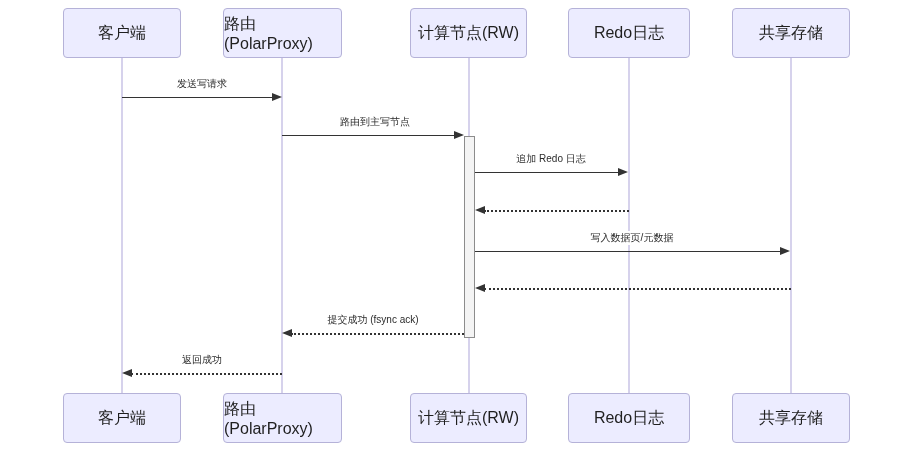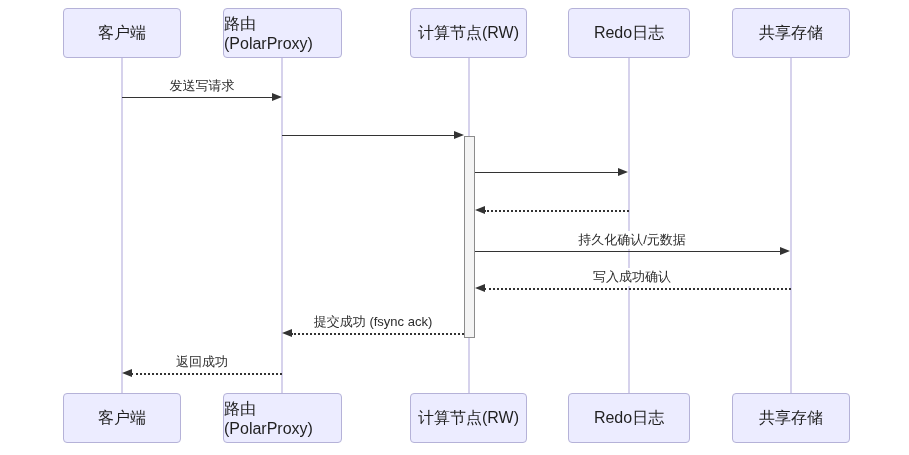--- a/index.html
+++ b/index.html
@@ -37,21 +37,21 @@
     top: 136px;
     width: 9px;
     height: 200px;
     background: #f4f4f4;
     border: 1px solid #8c8c8c;
   }
   .msg-label {
     position: absolute;
     transform: translateX(-50%);
     white-space: nowrap;
-    font-size: 13px;
+    font-size: 10px;
     color: #2b2b2b;
     background: #ffffff;
     padding: 0 2px;
   }
   .msg-line {
     position: absolute;
     height: 0;
   }
   .msg-line.solid { border-top: 1.5px solid #333333; }
   .msg-line.dashed { border-top: 2px dotted #333333; }
@@ -87,34 +87,35 @@
   <div class="actor-box" style="left:63px;  top:393px; width:116px;">客户端</div>
   <div class="actor-box" style="left:223px; top:393px; width:117px;">路由(PolarProxy)</div>
   <div class="actor-box" style="left:410px; top:393px; width:115px;">计算节点(RW)</div>
   <div class="actor-box" style="left:568px; top:393px; width:120px;">Redo日志</div>
   <div class="actor-box" style="left:732px; top:393px; width:116px;">共享存储</div>
 
   <div class="msg-label" style="left:202px; top:77px;">发送写请求</div>
   <div class="msg-line solid" style="left:122px; top:97px; width:152px;"></div>
   <div class="arrowhead right" style="left:272px; top:93px;"></div>
 
+  <div class="msg-label" style="left:375px; top:115px;">路由到主写节点</div>
   <div class="msg-line solid" style="left:282px; top:135px; width:174px;"></div>
   <div class="arrowhead right" style="left:454px; top:131px;"></div>
 
+  <div class="msg-label" style="left:551px; top:152px;">追加 Redo 日志</div>
   <div class="msg-line solid" style="left:475px; top:172px; width:145px;"></div>
   <div class="arrowhead right" style="left:618px; top:168px;"></div>
 
   <div class="msg-line dashed" style="left:484px; top:210px; width:145px;"></div>
   <div class="arrowhead left" style="left:475px; top:206px;"></div>
 
-  <div class="msg-label" style="left:632px; top:231px;">持久化确认/元数据</div>
+  <div class="msg-label" style="left:632px; top:231px;">写入数据页/元数据</div>
   <div class="msg-line solid" style="left:475px; top:251px; width:307px;"></div>
   <div class="arrowhead right" style="left:780px; top:247px;"></div>
 
-  <div class="msg-label" style="left:632px; top:268px;">写入成功确认</div>
   <div class="msg-line dashed" style="left:484px; top:288px; width:307px;"></div>
   <div class="arrowhead left" style="left:475px; top:284px;"></div>
 
   <div class="msg-label" style="left:373px; top:313px;">提交成功 (fsync ack)</div>
   <div class="msg-line dashed" style="left:291px; top:333px; width:173px;"></div>
   <div class="arrowhead left" style="left:282px; top:329px;"></div>
 
   <div class="msg-label" style="left:202px; top:353px;">返回成功</div>
   <div class="msg-line dashed" style="left:131px; top:373px; width:151px;"></div>
   <div class="arrowhead left" style="left:122px; top:369px;"></div>

